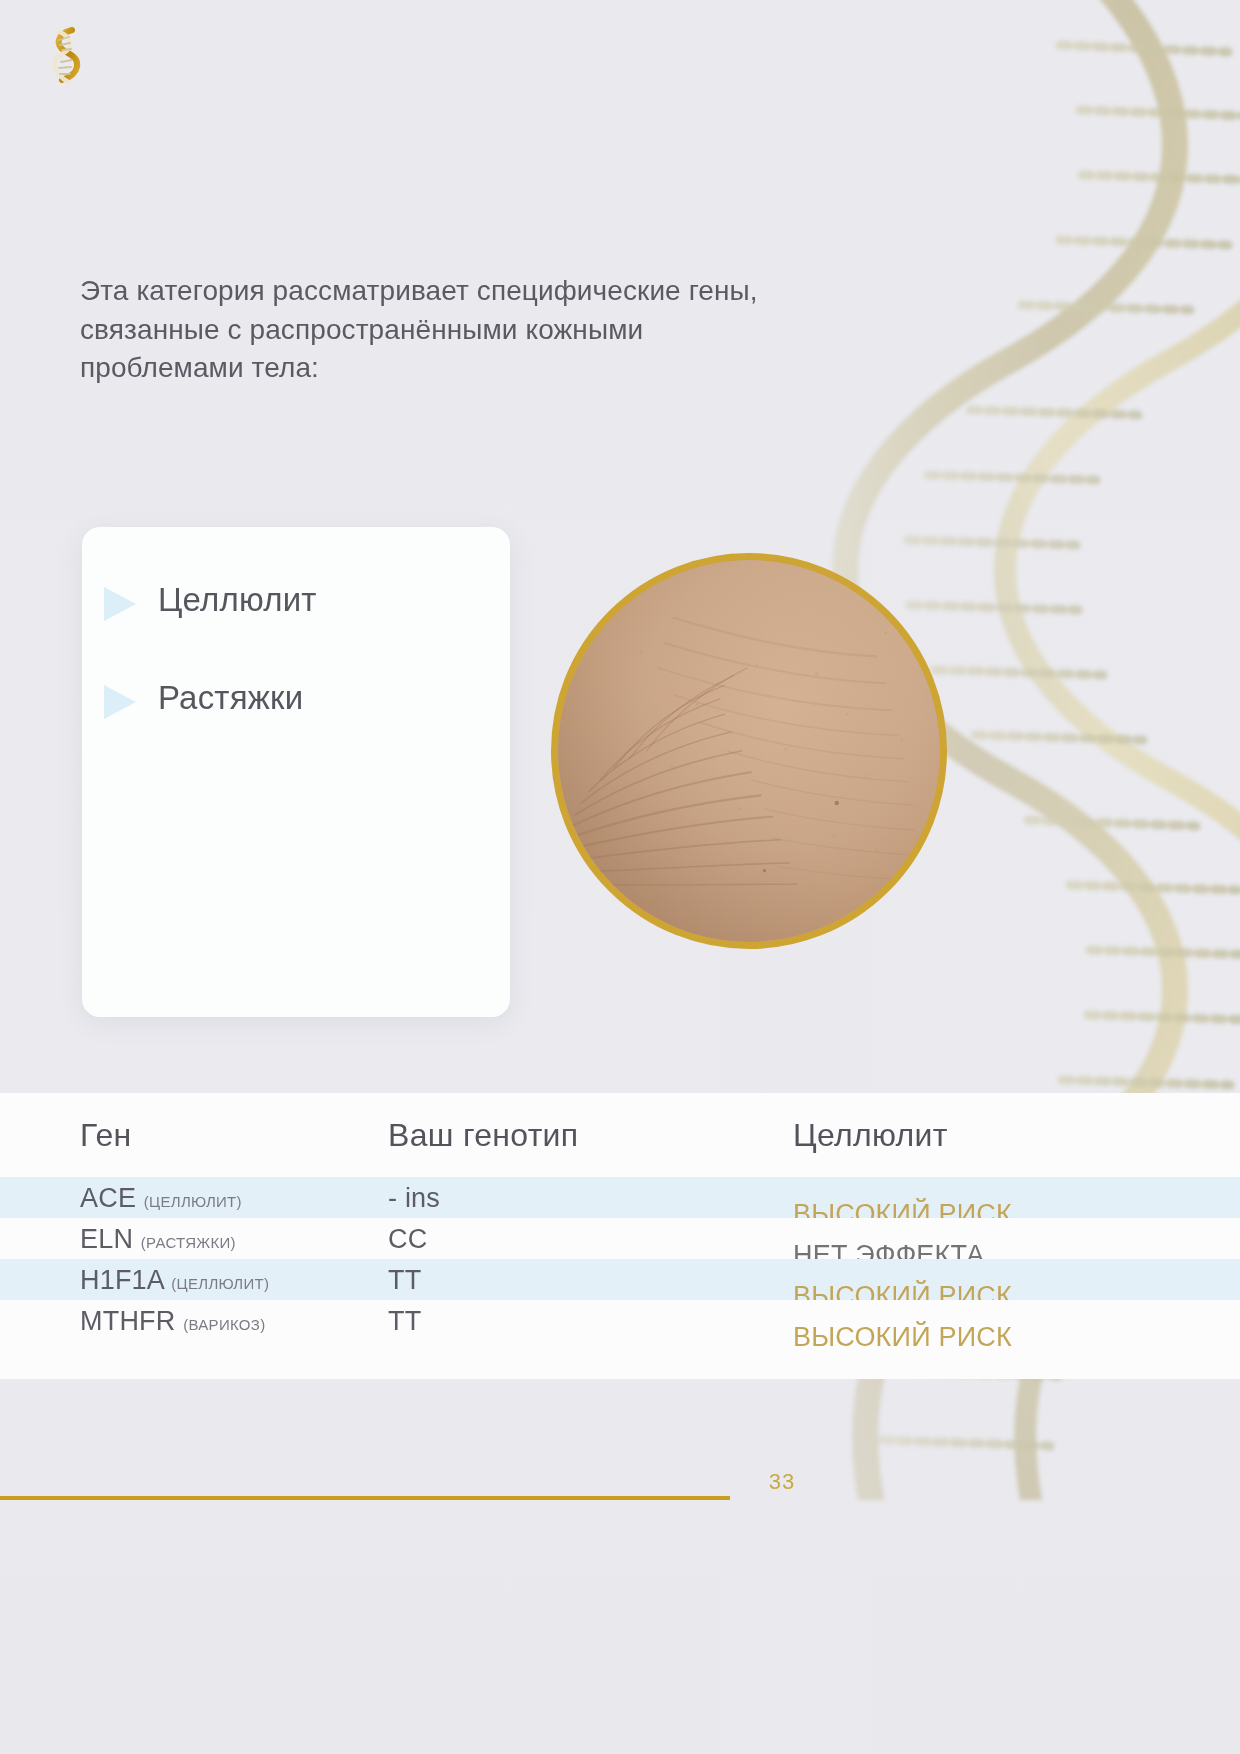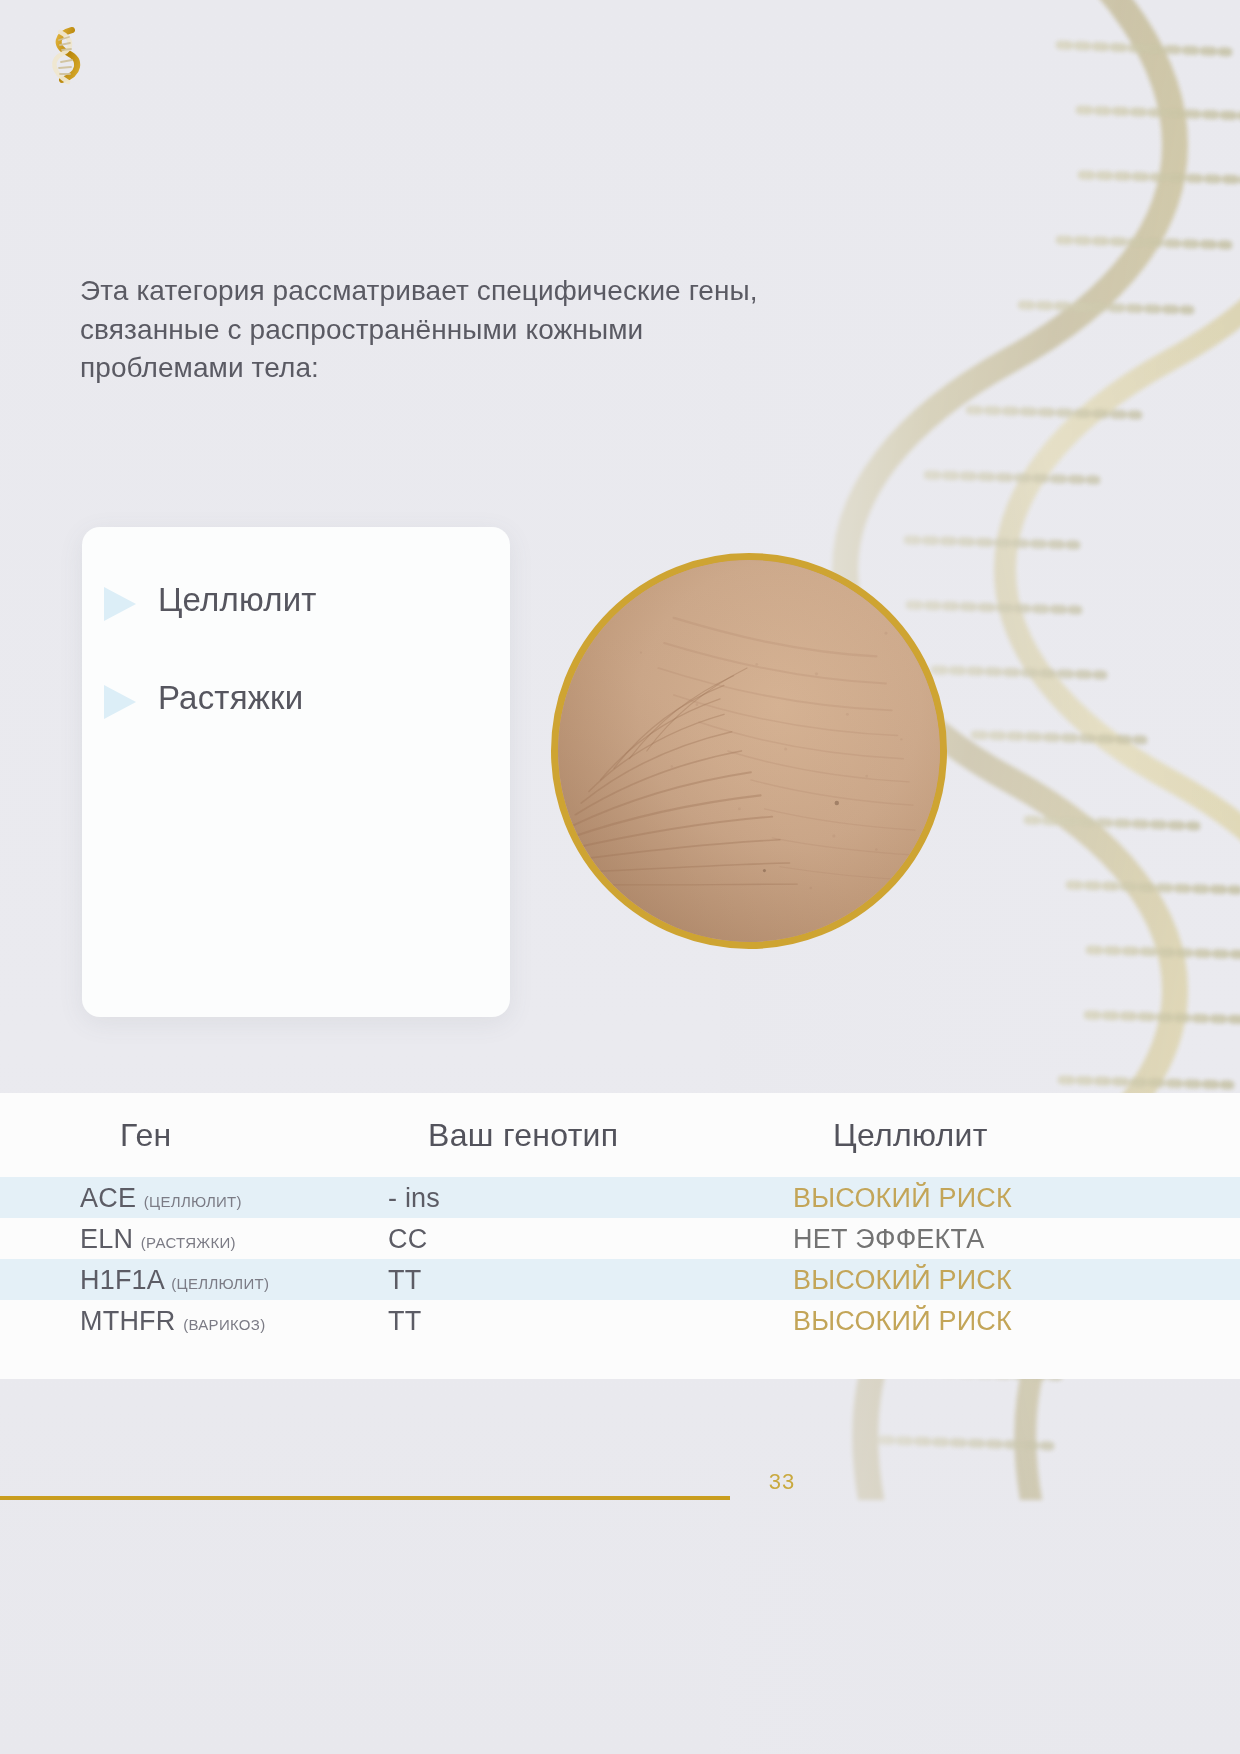--- a/index.html
+++ b/index.html
@@ -176,38 +176,38 @@
   }
   .c-gene   { left: 80px; }
   .c-geno   { left: 388px; }
   .c-result { left: 793px; }
 
   .t-head .cell {
     font-size: 32px;
     font-weight: 300;
     color: #53535c;
     letter-spacing: 0.3px;
-    margin-left: 40px;
   }
 
   .t-row .cell {
     font-size: 27px;
     font-weight: 300;
     color: #5c5c65;
     letter-spacing: 0.2px;
   }
   .gene-sub {
     font-size: 15px;
     color: #7b7b85;
     letter-spacing: 0.3px;
   }
   .res {
     font-size: 27px;
     font-weight: 300;
     letter-spacing: 1.0px;
+    margin-top: 16px;
   }
   .res.high { color: #c3a558; }
   .res.none { color: #737373; }
 
   
   .footer-rule {
     position: absolute;
     left: 0;
     top: 1496px;
     width: 730px;

